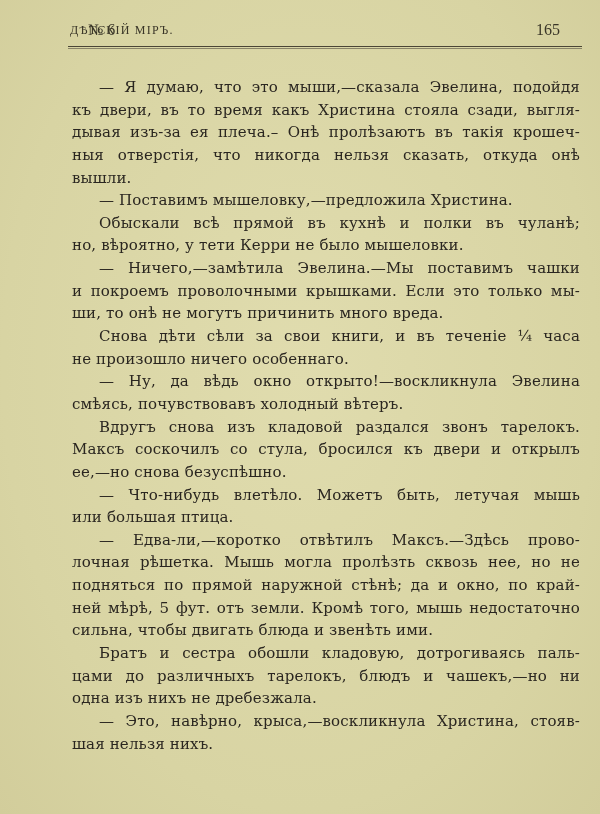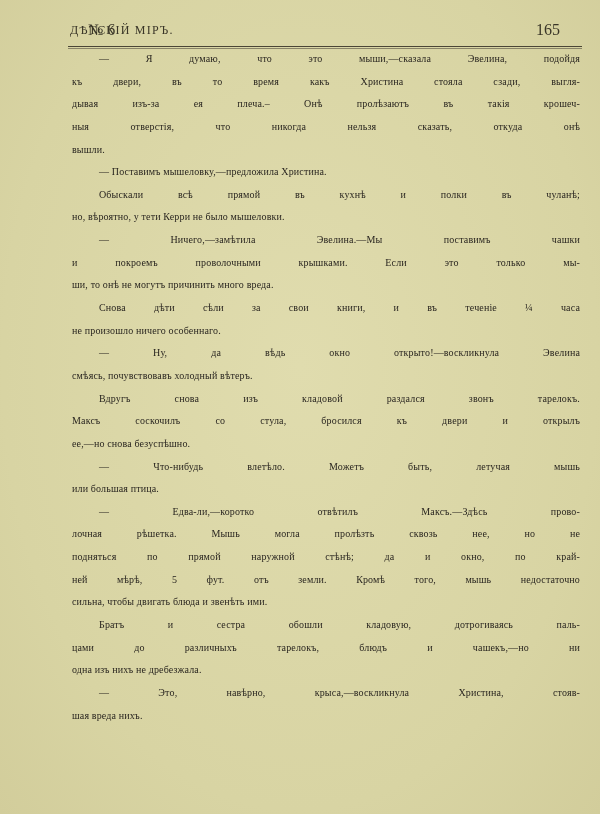--- a/index.html
+++ b/index.html
@@ -18,24 +18,23 @@
   }
   .header .num { position:absolute; left:18px; top:1px; font-size:16px; }
   .header .title { position:absolute; left:0; right:0; top:3px; text-align:left; font-size:12px; letter-spacing:1.2px; }
   .header .page { position:absolute; right:22px; top:1px; font-size:16px; }
   .rule {
     position:absolute; left:68px; top:46px; width:514px; height:0;
     border-top:1px solid #4b4636; border-bottom:1px solid #8a8468;
     height:1px;
   }
   .body {
-    position:absolute; left:72px; top:48px; width:508px;
-    font-size:10px; line-height:22.65px;
+    position:absolute; left:72px; top:76px; width:508px;
+    font-size:15px; line-height:22.65px;
     letter-spacing:0.15px;
-    font-family:Liberation Serif, serif;
   }
   .line { display:block; height:22.65px; white-space:nowrap; text-align:justify; text-align-last:justify; }
   .line.last { text-align-last:left; }
   .line.indent { padding-left:27px; }
 </style>
 </head>
 <body>
 
 <div class="header">
   <span class="num">№ 6</span>
@@ -100,15 +99,15 @@
 
 
   <div>
     <span class="line indent">Братъ и сестра обошли кладовую, дотрогиваясь паль-</span>
     <span class="line">цами до различныхъ тарелокъ, блюдъ и чашекъ,—но ни</span>
     <span class="line last">одна изъ нихъ не дребезжала.</span>
   </div>
 
   <div>
     <span class="line indent">— Это, навѣрно, крыса,—воскликнула Христина, стояв-</span>
-    <span class="line last">шая вреда нихъ.</span>
+    <span class="line last">шая нельзя нихъ.</span>
   </div>
 </div>
 
 </body></html>

